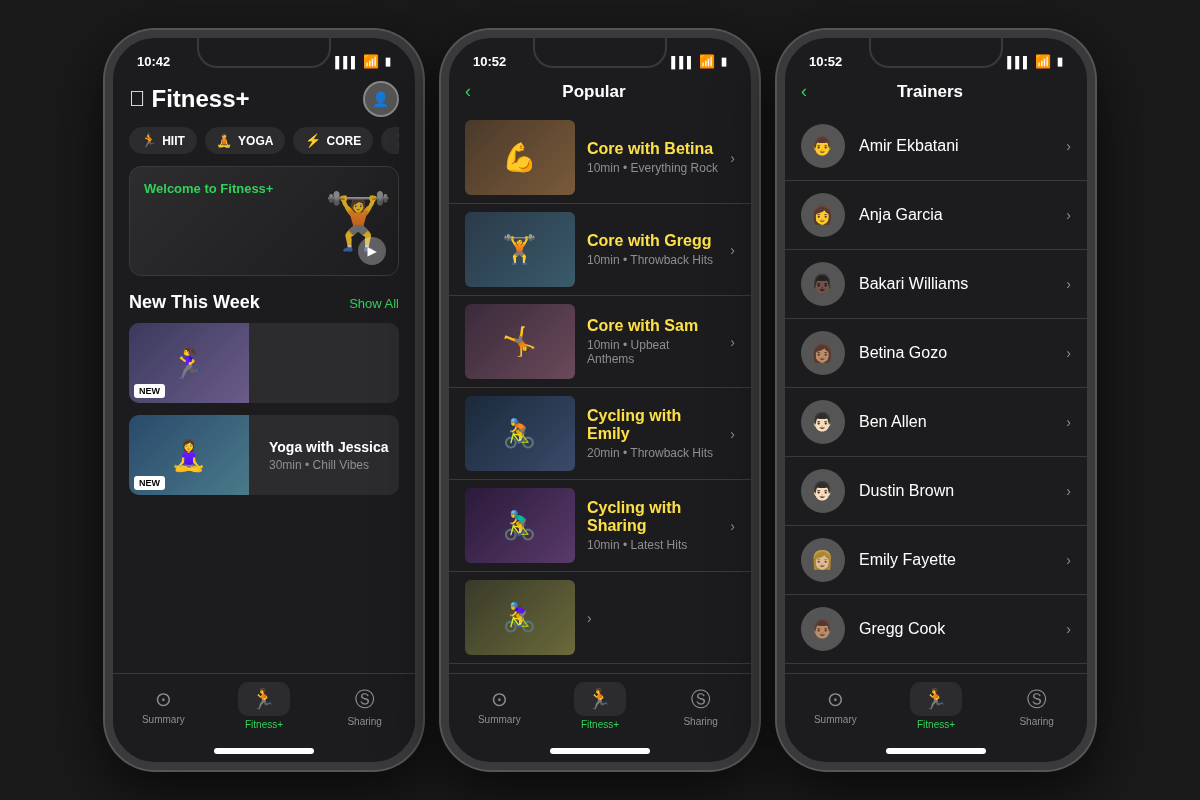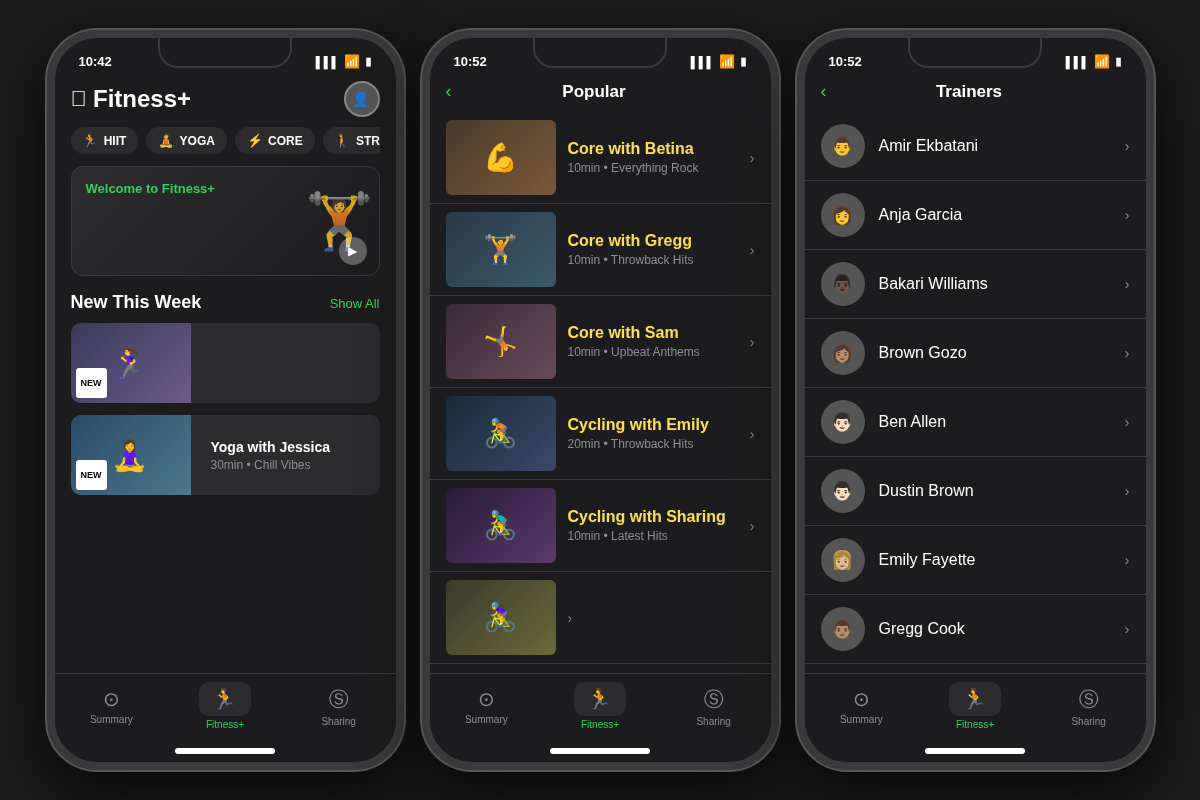--- a/index.html
+++ b/index.html
@@ -10,21 +10,21 @@
       display: flex;
       justify-content: center;
       align-items: center;
       gap: 18px;
       font-family: -apple-system, BlinkMacSystemFont, 'SF Pro Display', 'Helvetica Neue', Arial, sans-serif;
       overflow: hidden;
     }
 
     
     .phone {
-      width: 357px;
+      width: 318px;
       height: 740px;
       background: #1c1c1e;
       border-radius: 50px;
       border: 8px solid #3a3a3c;
       position: relative;
       overflow: hidden;
       box-shadow: 0 0 0 2px #555, 0 20px 60px rgba(0,0,0,0.7);
       display: flex;
       flex-direction: column;
     }
@@ -209,21 +209,21 @@
     }
     .thumb-bg.hiit { background: linear-gradient(135deg, #3a3a5c, #6b5b8a); }
     .thumb-bg.yoga { background: linear-gradient(135deg, #2a4a6b, #4a7a8a); }
     .new-badge {
       position: absolute;
       bottom: 5px; left: 5px;
       background: #fff;
       color: #000;
       font-size: 9px;
       font-weight: 700;
-      padding: 10px 5px;
+      padding: 2px 5px;
       border-radius: 3px;
     }
     .workout-info {
       padding: 14px 8px;
       display: flex;
       flex-direction: column;
       justify-content: center;
     }
     .workout-name {
       color: #fff;
@@ -610,21 +610,21 @@
         <span class="trainer-name">Anja Garcia</span>
         <span class="chevron">›</span>
       </div>
       <div class="trainer-item">
         <div class="trainer-avatar">👨🏿</div>
         <span class="trainer-name">Bakari Williams</span>
         <span class="chevron">›</span>
       </div>
       <div class="trainer-item">
         <div class="trainer-avatar">👩🏽</div>
-        <span class="trainer-name">Brown Gozo</span>
+        <span class="trainer-name">Betina Gozo</span>
         <span class="chevron">›</span>
       </div>
       <div class="trainer-item">
         <div class="trainer-avatar">👨🏻</div>
         <span class="trainer-name">Ben Allen</span>
         <span class="chevron">›</span>
       </div>
       <div class="trainer-item">
         <div class="trainer-avatar">👨🏻</div>
         <span class="trainer-name">Dustin Brown</span>

